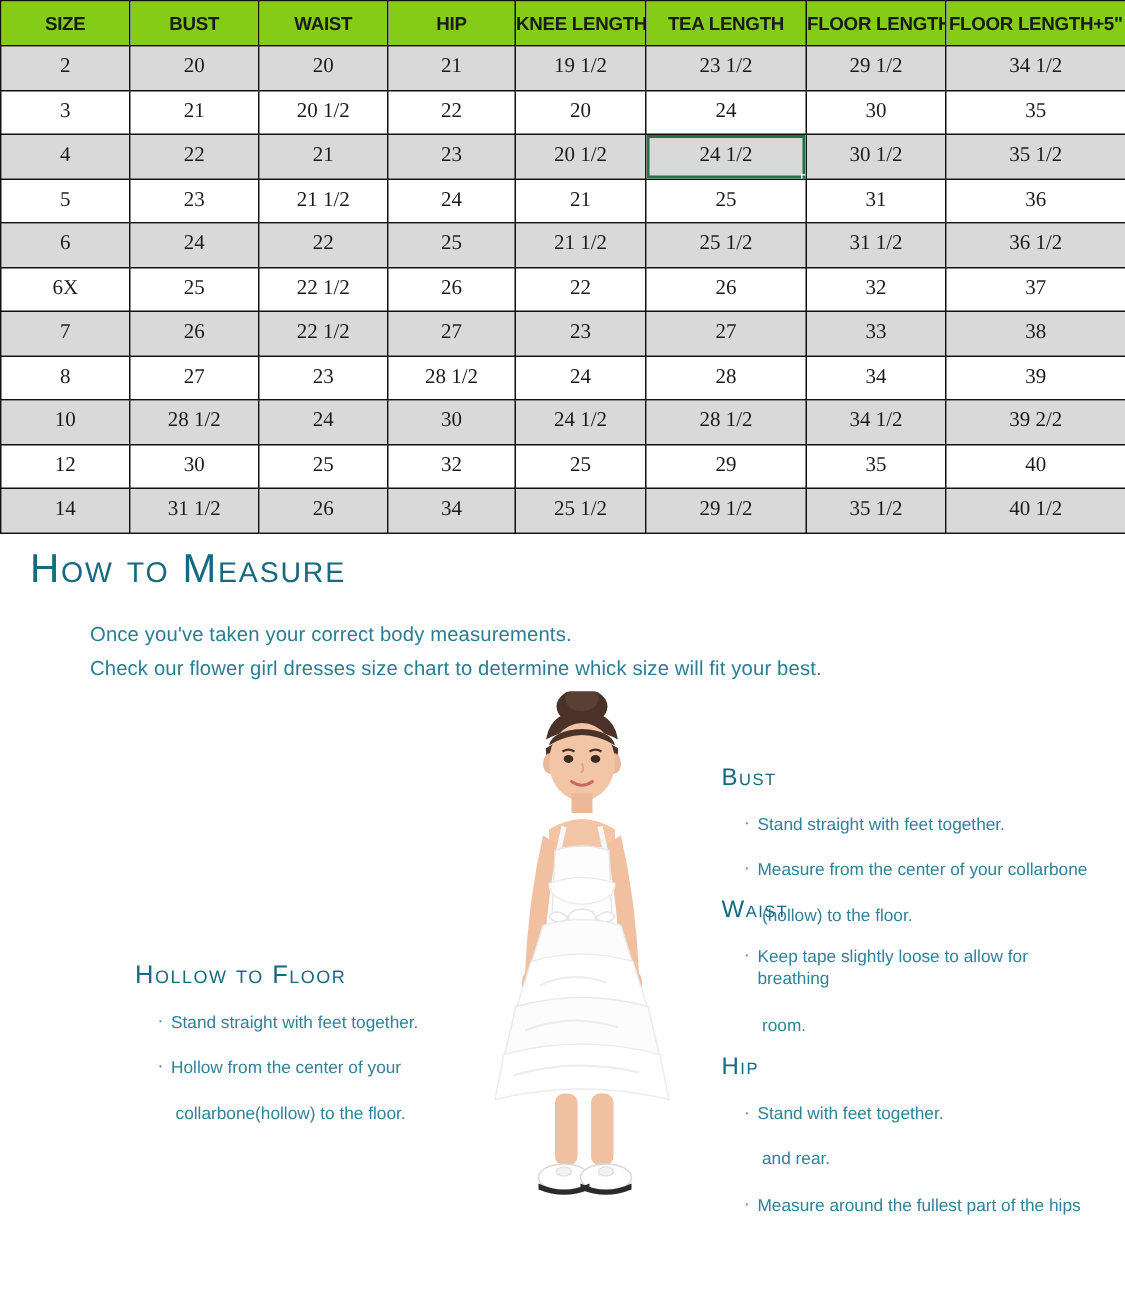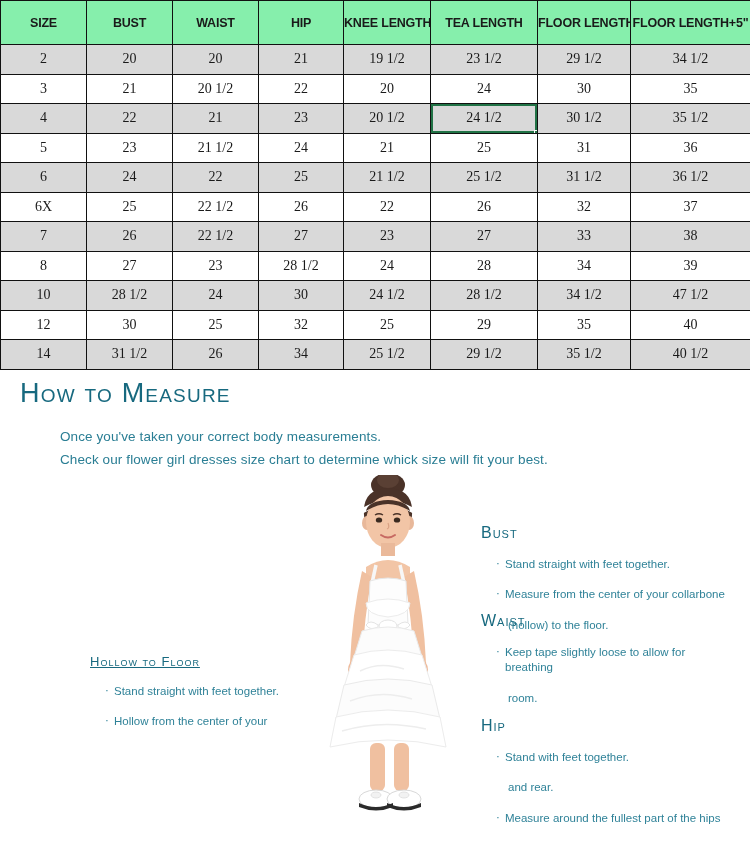--- a/index.html
+++ b/index.html
@@ -26,23 +26,23 @@
     color: #1a1a1a;
     font-size: 13.5px;
     height: 29.5px;
     padding: 0;
     white-space: nowrap;
     overflow: hidden;
   }
   .size-table th {
     font-weight: bold;
     font-size: 12.5px;
-    background: #86efac;
+    background: #84cc16;
     letter-spacing: -0.2px;
-    height: 44px;
+    height: 30px;
     margin-left: 46px;
   }
   .size-table td {
     font-weight: normal;
     font-family: "Liberation Serif", serif;
     font-size: 14px;
   }
   .size-table tr.shaded td { background: #d9d9d9; }
   .size-table tr.plain td { background: #ffffff; }
 
@@ -132,21 +132,21 @@
     left: 0;
     top: -1px;
   }
   .annot .annot-item.cont { padding-left: 12px; }
 
   .annot-bust  { left: 481px; top: 154px; width: 260px; }
   .annot-waist { left: 481px; top: 242px; width: 262px; }
   .annot-hip   { left: 481px; top: 347px; width: 258px; }
 
   .annot-hollow { left: 90px; top: 284px; width: 230px; }
-  .annot-hollow .annot-title { font-size: 13px; text-decoration: underline; }
+  .annot-hollow .annot-title { font-size: 17px; }
 
   
   .overlay {
     position: absolute;
     left: 0; top: 0;
     width: 750px;
     height: 490px;
     pointer-events: none;
   }
 </style>
@@ -258,21 +258,21 @@
         <td>39</td>
       </tr>
       <tr class="shaded">
         <td>10</td>
         <td>28 1/2</td>
         <td>24</td>
         <td>30</td>
         <td>24 1/2</td>
         <td>28 1/2</td>
         <td>34 1/2</td>
-        <td>47 1/2</td>
+        <td>39 2/2</td>
       </tr>
       <tr class="plain">
         <td>12</td>
         <td>30</td>
         <td>25</td>
         <td>32</td>
         <td>25</td>
         <td>29</td>
         <td>35</td>
         <td>40</td>
@@ -417,15 +417,16 @@
     <div class="annot-title">Hip</div>
     <div class="annot-item bulleted">Stand with feet together.</div>
     <div class="annot-item cont">and rear.</div>
     <div class="annot-item bulleted">Measure around the fullest part of the hips</div>
   </div>
 
   <div class="annot annot-hollow">
     <div class="annot-title">Hollow to Floor</div>
     <div class="annot-item bulleted">Stand straight with feet together.</div>
     <div class="annot-item bulleted">Hollow from the center of your</div>
+    <div class="annot-item cont">collarbone(hollow) to the floor.</div>
   </div>
 
 </div>
 
 </body></html>

